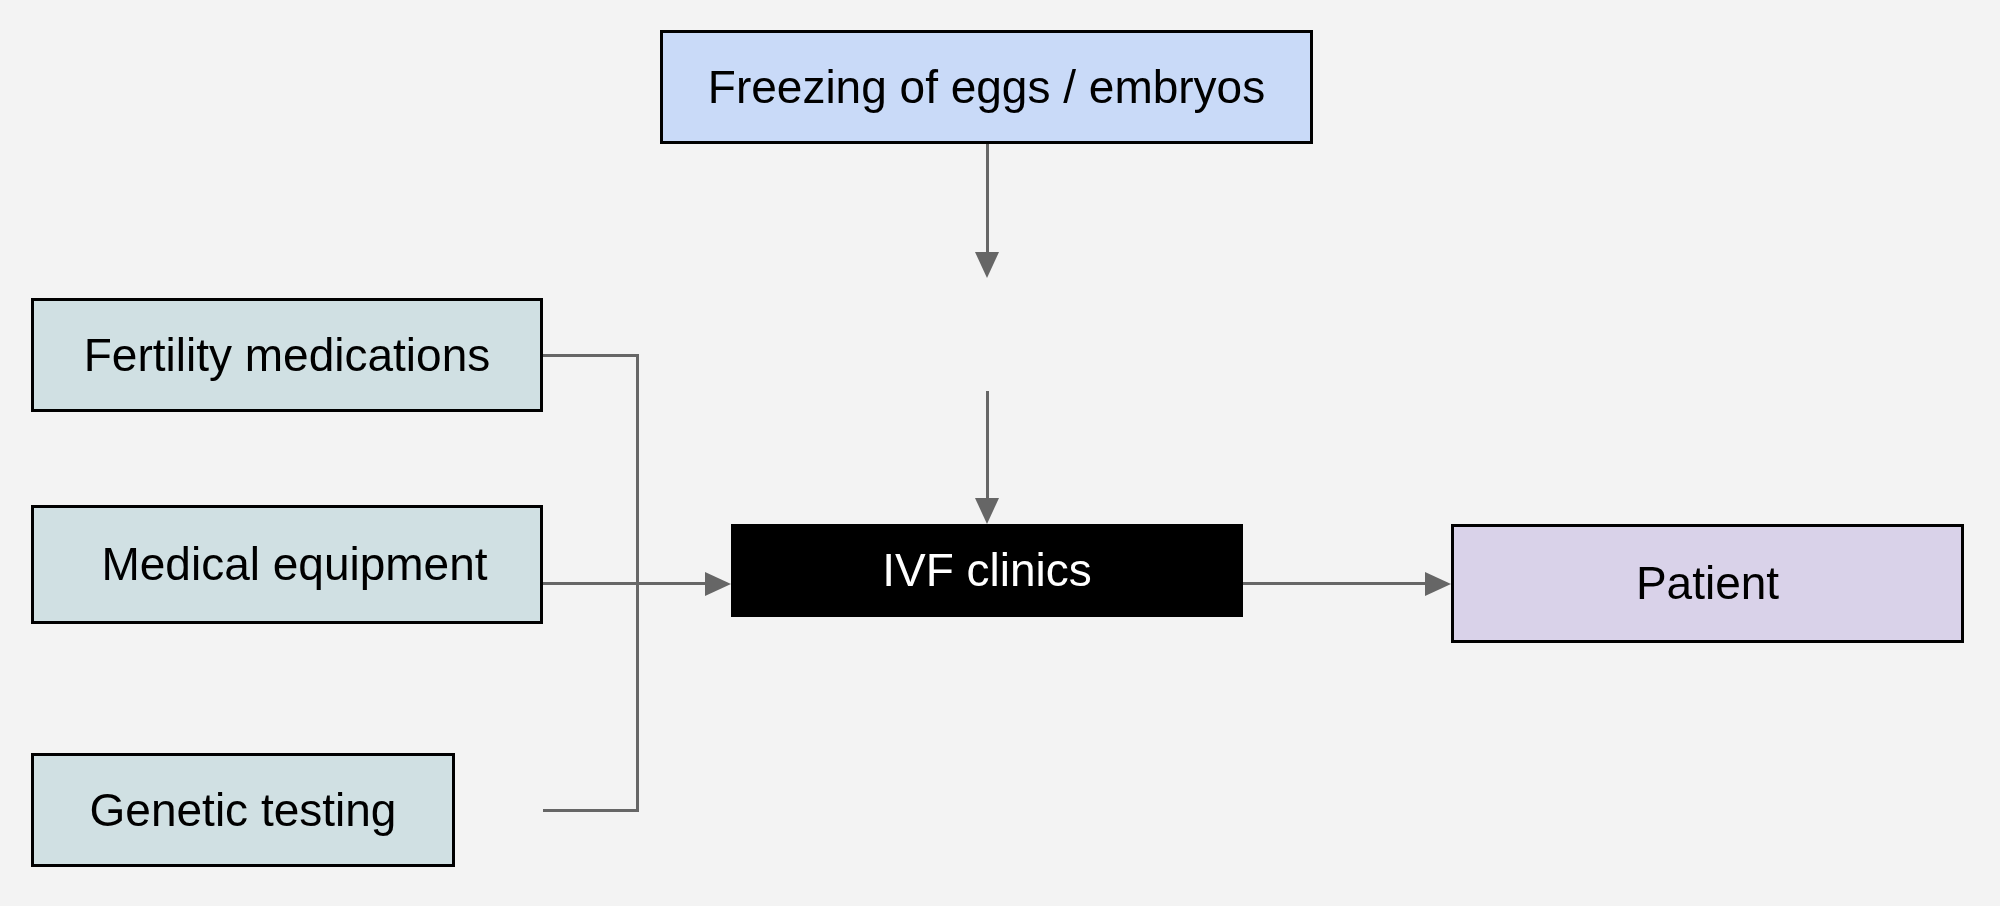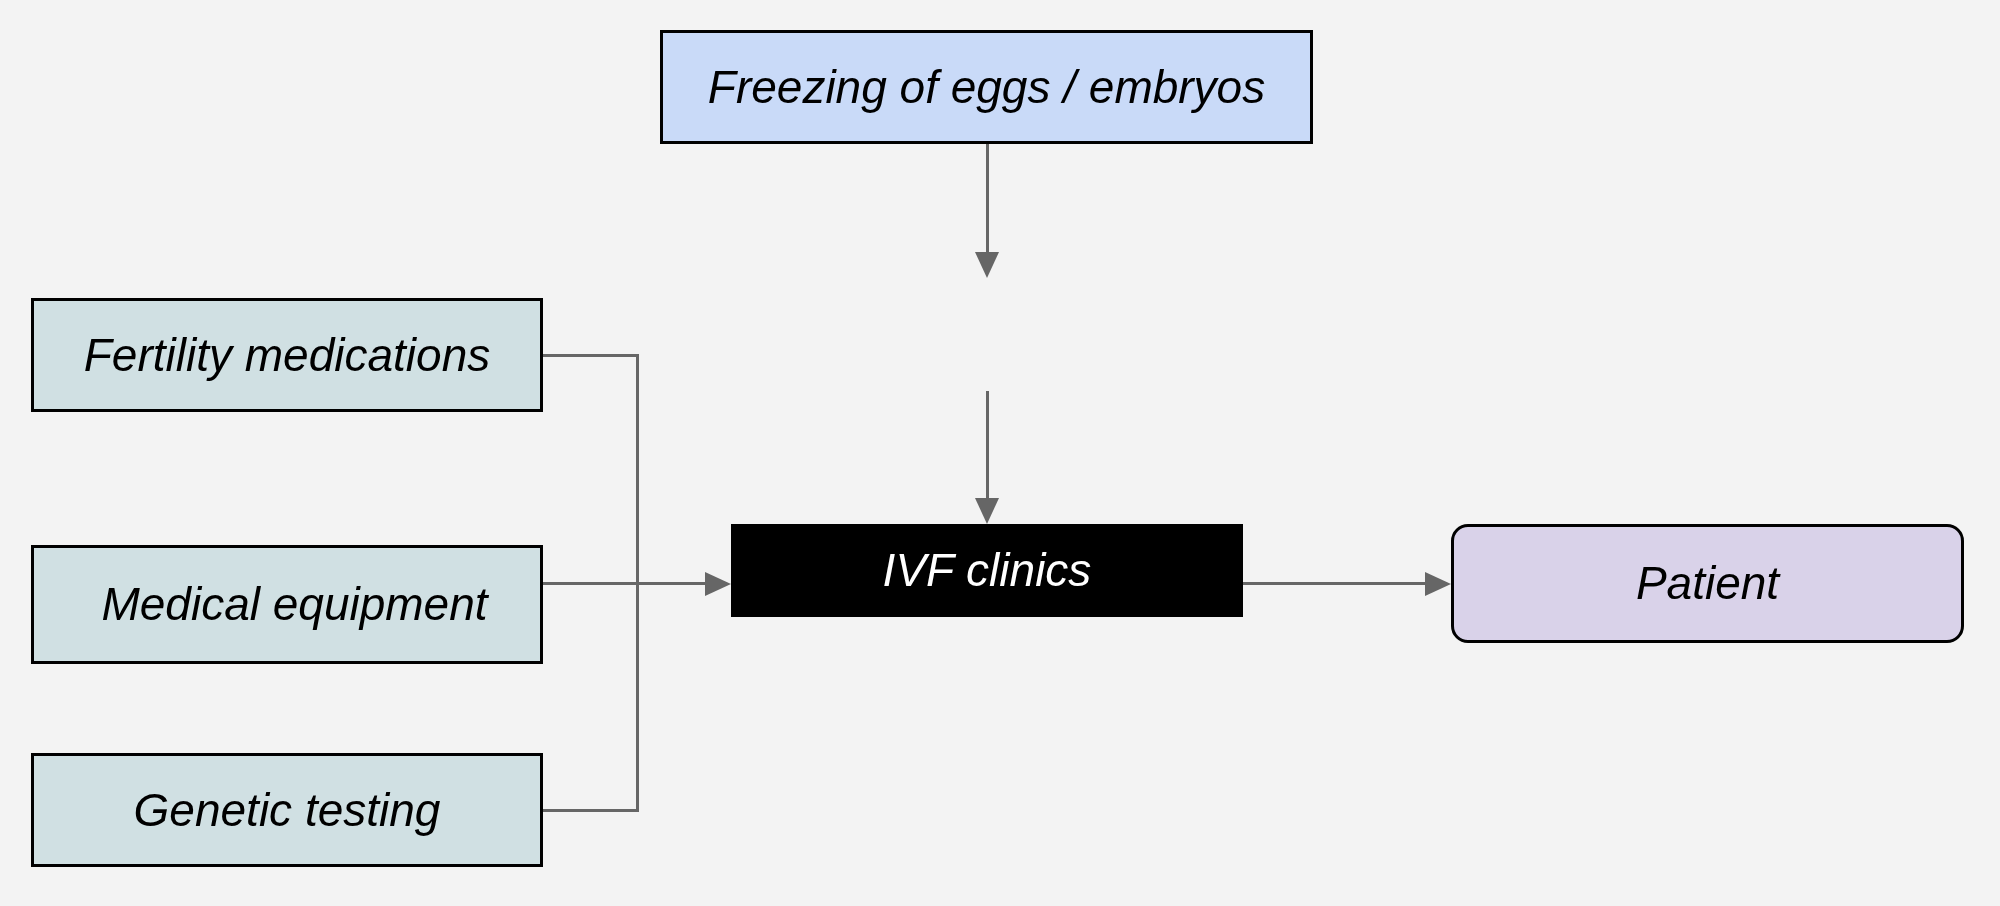--- a/index.html
+++ b/index.html
@@ -10,21 +10,20 @@
   body{
     font-family:"Liberation Sans","DejaVu Sans",sans-serif;
     background:#f3f3f3;
   }
   .canvas{
     position:relative;
     width:2000px;
     height:906px;
     background:#f3f3f3;
     overflow:hidden;
-    font-style:italic;
   }
   .node{
     position:absolute;
     box-sizing:border-box;
     border:3px solid var(--border-color);
     display:flex;
     align-items:center;
     justify-content:center;
     font-size:46px;
     line-height:1.1;
@@ -48,22 +47,22 @@
   .arrowhead.right{
     border-top:12px solid transparent;
     border-bottom:12px solid transparent;
     border-left:26px solid var(--line-color);
   }
 
   
   #node-freezing {left:660px;  top:30px;  width:653px; height:114px;}
   #node-cold     {left:731px;  top:278px; width:512px; height:113px;}
   #node-fertility{left:31px;   top:298px; width:512px; height:114px;}
-  #node-medical  {left:31px;   top:545px; width:512px; height:119px;padding-left:15px;}
-  #node-genetic  {left:31px;   top:753px; width:512px; height:114px;}
+  #node-medical  {left:31px;   top:505px; width:512px; height:119px;padding-left:15px;}
+  #node-genetic  {left:31px;   top:753px; width:424px; height:114px;}
   #node-ivf      {left:731px;  top:524px; width:512px; height:93px;}
   #node-patient  {left:1451px; top:524px; width:513px; height:119px;}
 </style>
 </head>
 <body style="background: rgb(243, 243, 243);">
 
 <div class="canvas" style="background: rgb(243, 243, 243);">
 
   <div class="edge-line" style="left:985.5px; top:144px; width:3px; height:112px;"></div>
   <div class="arrowhead down" style="left:975px; top:252px;"></div>
@@ -97,17 +96,17 @@
   </div>
 
   <div class="node" id="node-genetic" style="background: rgb(208, 224, 227); color: rgb(0, 0, 0);">
     <span>Genetic testing</span>
   </div>
 
   <div class="node" id="node-ivf" style="background: rgb(0, 0, 0); color: rgb(255, 255, 255);">
     <span>IVF clinics</span>
   </div>
 
-  <div class="node" id="node-patient" style="background: rgb(217, 210, 233); color: rgb(0, 0, 0); border-radius: 17px;">
+  <div class="node" id="node-patient" style="background: rgb(217, 210, 233); color: rgb(0, 0, 0);">
     <span>Patient</span>
   </div>
 
 </div>
 
 </body></html>

